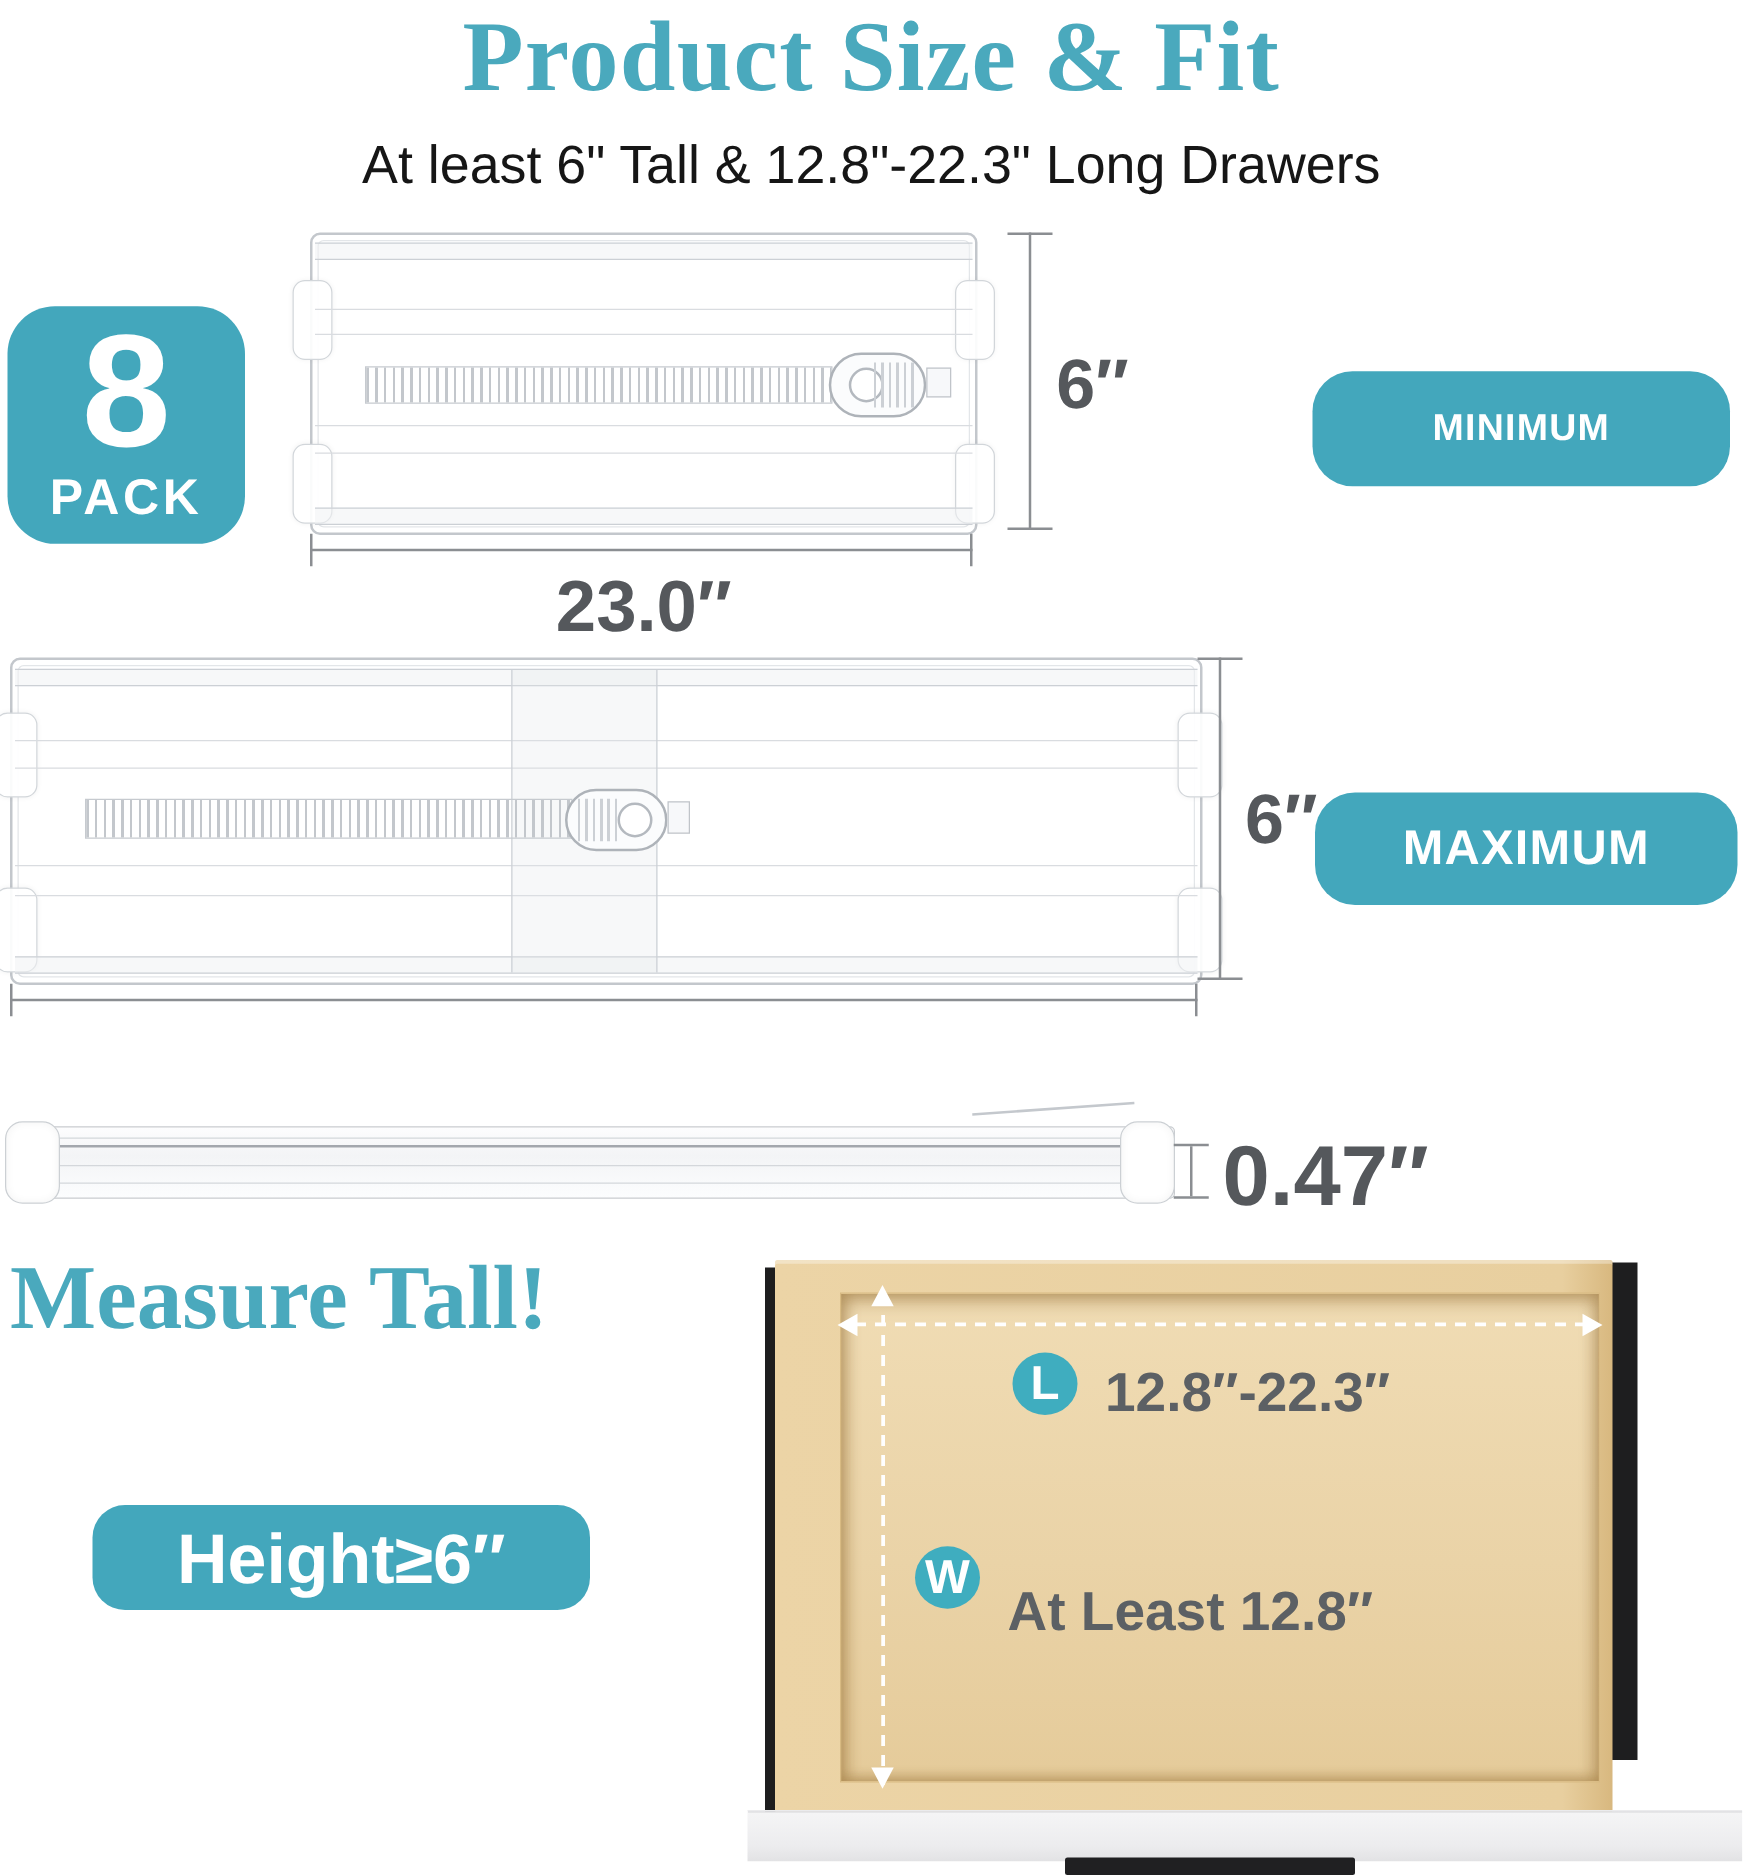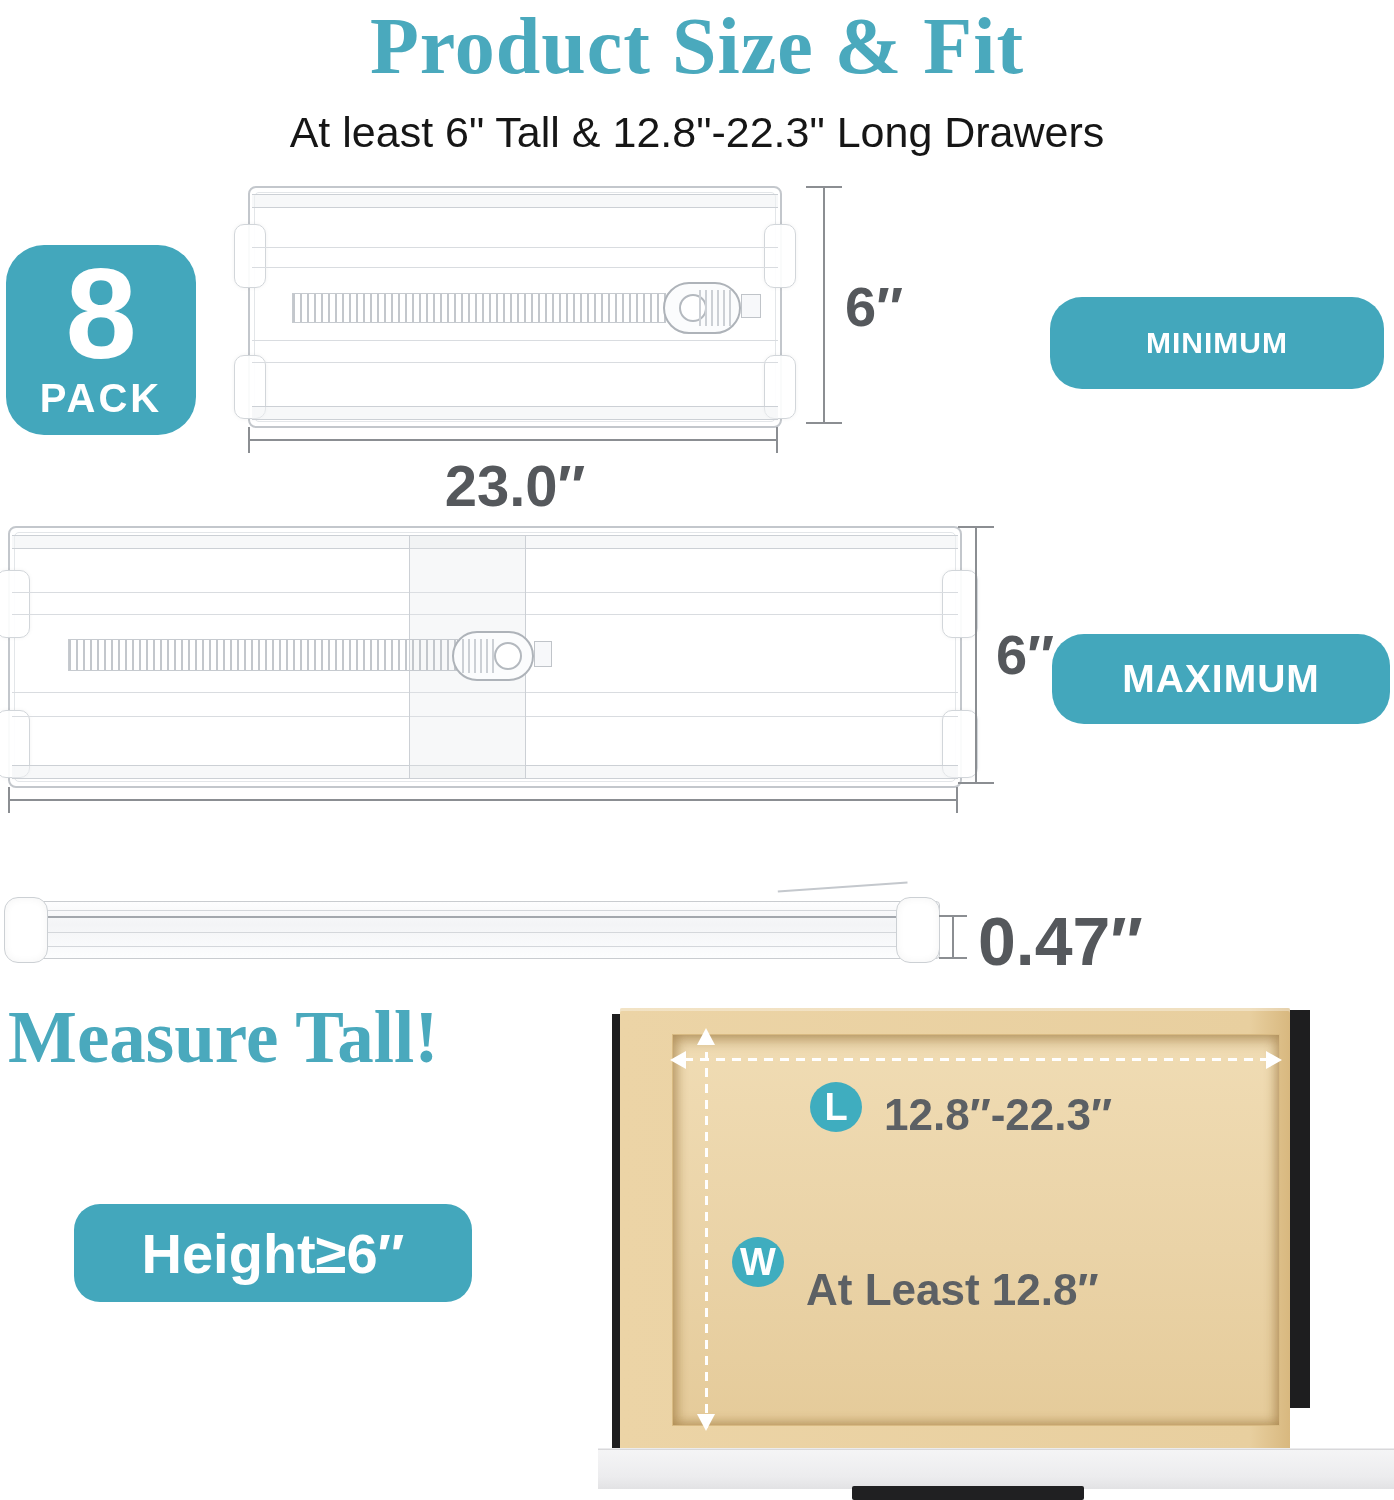--- a/index.html
+++ b/index.html
@@ -17,21 +17,21 @@
   .pack-badge{position:absolute;left:6px;top:245px;width:190px;height:190px;border-radius:38px;
               background:var(--teal,#43a7bc);}
   .pack-num{position:absolute;left:0;right:0;top:2px;text-align:center;color:#fff;
             font-size:128px;font-weight:bold;line-height:1.05;}
   .pack-word{position:absolute;left:0;right:0;bottom:14px;text-align:center;color:#fff;
              font-size:40px;font-weight:bold;letter-spacing:3px;}
   .pill{position:absolute;background:var(--teal,#43a7bc);color:#fff;font-weight:bold;
         display:flex;align-items:center;justify-content:center;letter-spacing:1px;}
   .pill-min{left:1050px;top:297px;width:334px;height:92px;border-radius:32px;font-size:30px;}
   .pill-max{left:1052px;top:634px;width:338px;height:90px;border-radius:32px;font-size:39px;}
-  .pill-height{left:74px;top:1204px;width:398px;height:98px;border-radius:26px;font-size:56px;letter-spacing:0;}
+  .pill-height{left:74px;top:1204px;width:398px;height:84px;border-radius:26px;font-size:56px;letter-spacing:0;}
 
   
   .divider-body{position:absolute;background:#fff;border:2px solid #c3c7cc;border-radius:8px;}
   .divider-body::before{content:"";position:absolute;inset:4px;border:1px solid #e3e6e9;border-radius:5px;}
   .rail{position:absolute;left:2px;right:2px;height:12px;border-top:1px solid #ccd0d5;border-bottom:1px solid #ccd0d5;background:rgba(240,242,244,.55);}
   .ridge{position:absolute;left:2px;right:2px;height:1px;background:#d9dce0;}
   .foot{position:absolute;width:30px;height:62px;background:rgba(255,255,255,.92);
         border:1px solid #d2d6da;border-radius:10px;box-shadow:0 0 4px rgba(0,0,0,.05);}
   .strap{position:absolute;height:28px;border:1px solid #c6cacf;background:
          repeating-linear-gradient(90deg,#c3c7cc 0 2px,rgba(255,255,255,0) 2px 7px);}

